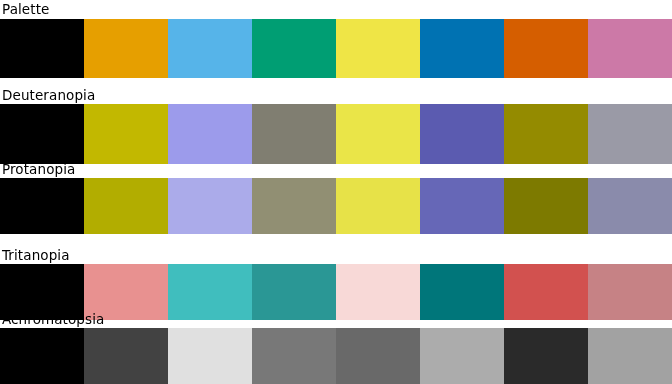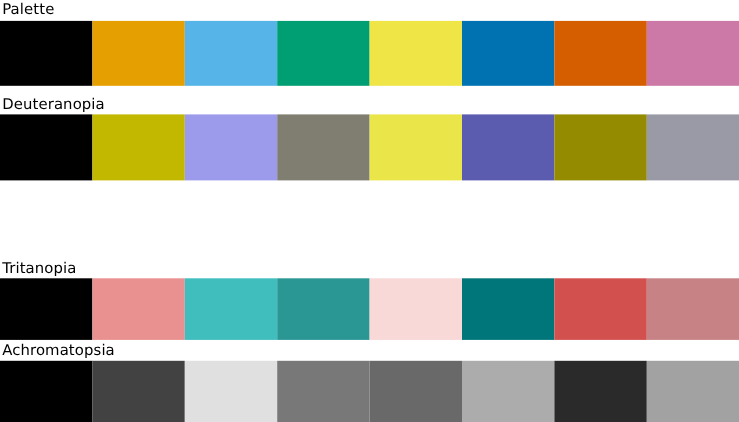--- a/index.html
+++ b/index.html
@@ -44,21 +44,21 @@
     flex-direction: row;
   }
   .swatch {
     flex: 1 1 0;
     height: 100%;
   }
   
   .row-0 { top: 0px;   height: 78px; }
   .row-1 { top: 86px;  height: 78px; }
   .row-2 { top: 160px; height: 74px; }
-  .row-3 { top: 235px; height: 94px; }
+  .row-3 { top: 246px; height: 94px; }
   .row-4 { top: 310px; height: 74px; }
 
   .row-0 .swatch-band { top: 19px; height: 59px; }
   .row-1 .swatch-band { top: 18px; height: 60px; }
   .row-2 .swatch-band { top: 18px; height: 56px; }
   .row-3 .swatch-band { top: 18px; height: 56px; }
   .row-4 .swatch-band { top: 18px; height: 56px; }
 </style>
 </head>
 <body>
@@ -86,20 +86,33 @@
         <div class="swatch" style="background-color: rgb(194, 184, 0);"></div>
         <div class="swatch" style="background-color: rgb(156, 155, 235);"></div>
         <div class="swatch" style="background-color: rgb(128, 126, 113);"></div>
         <div class="swatch" style="background-color: rgb(234, 229, 72);"></div>
         <div class="swatch" style="background-color: rgb(91, 91, 176);"></div>
         <div class="swatch" style="background-color: rgb(148, 139, 0);"></div>
         <div class="swatch" style="background-color: rgb(154, 154, 166);"></div>
       </div>
   </div>
 
+  <div class="row row-2">
+    <div class="row-label">Protanopia</div>
+    <div class="swatch-band">
+        <div class="swatch" style="background-color: rgb(0, 0, 0);"></div>
+        <div class="swatch" style="background-color: rgb(178, 173, 0);"></div>
+        <div class="swatch" style="background-color: rgb(171, 171, 234);"></div>
+        <div class="swatch" style="background-color: rgb(145, 143, 115);"></div>
+        <div class="swatch" style="background-color: rgb(231, 226, 72);"></div>
+        <div class="swatch" style="background-color: rgb(102, 103, 183);"></div>
+        <div class="swatch" style="background-color: rgb(125, 122, 0);"></div>
+        <div class="swatch" style="background-color: rgb(138, 139, 171);"></div>
+      </div>
+  </div>
 
   <div class="row row-3">
     <div class="row-label">Tritanopia</div>
     <div class="swatch-band">
         <div class="swatch" style="background-color: rgb(0, 0, 0);"></div>
         <div class="swatch" style="background-color: rgb(232, 145, 144);"></div>
         <div class="swatch" style="background-color: rgb(64, 190, 190);"></div>
         <div class="swatch" style="background-color: rgb(42, 151, 149);"></div>
         <div class="swatch" style="background-color: rgb(248, 217, 215);"></div>
         <div class="swatch" style="background-color: rgb(0, 118, 122);"></div>

